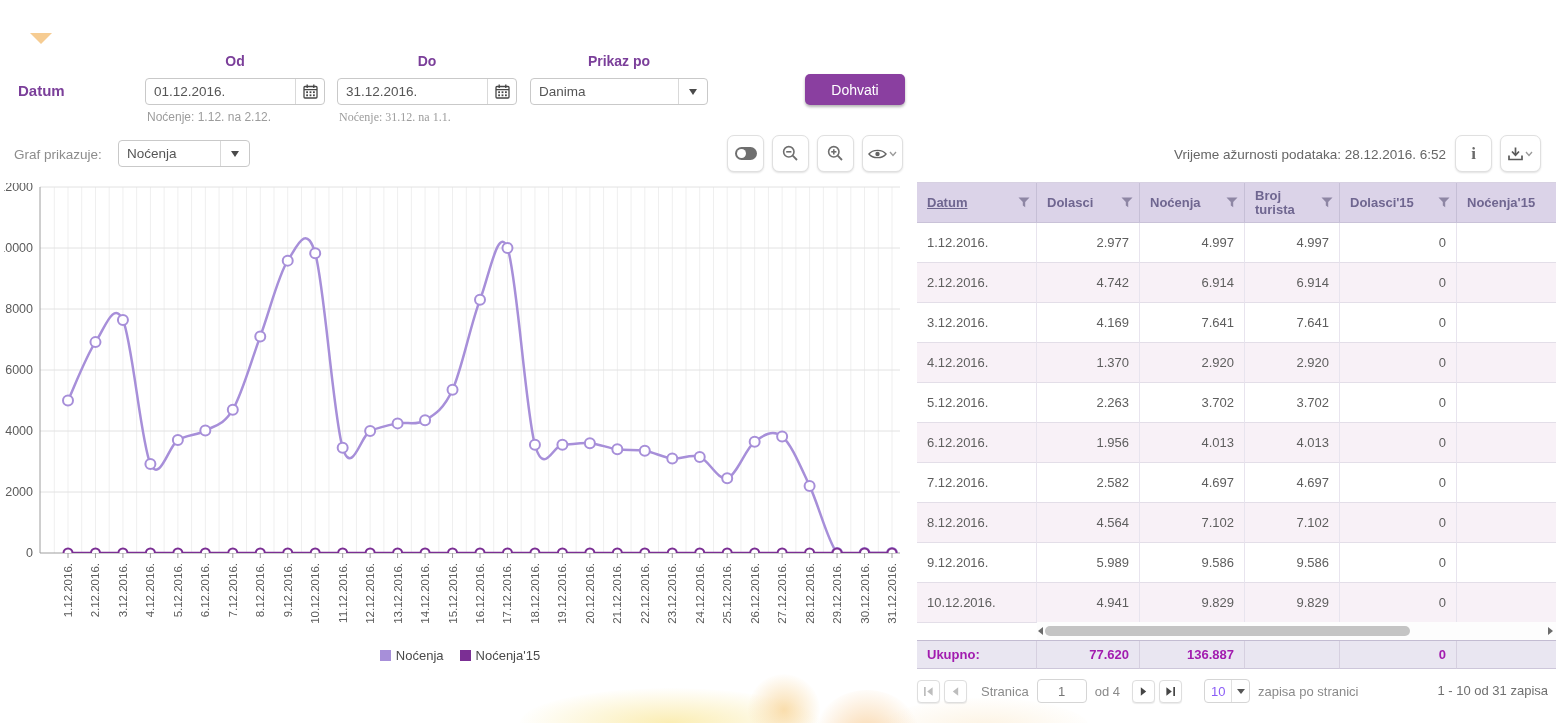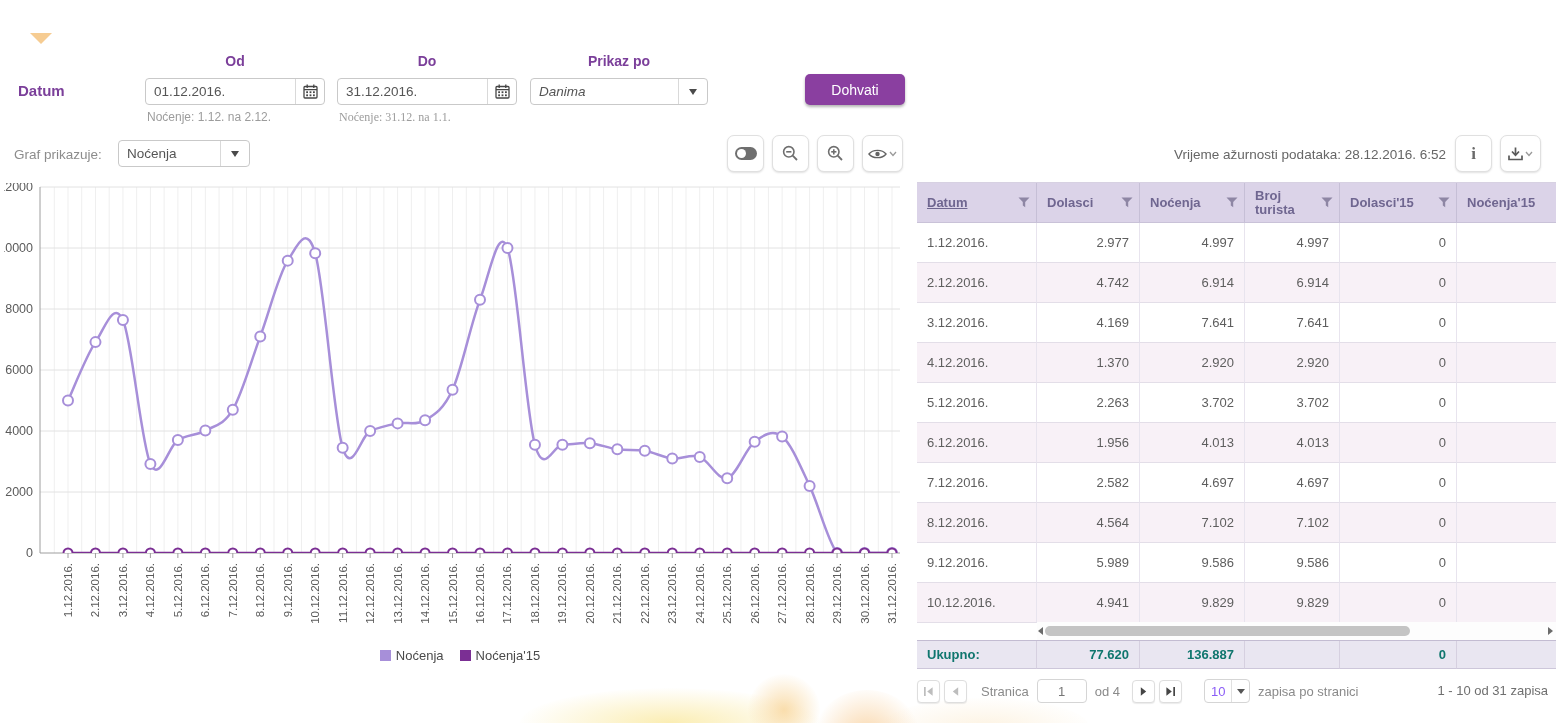--- a/index.html
+++ b/index.html
@@ -21,21 +21,21 @@
   .lbl-prikaz{left:530px;top:53px;width:178px;}
   
   .field{position:absolute;height:27px;background:#fff;border:1px solid #c9c9c9;border-radius:4px;
          box-sizing:border-box;display:flex;align-items:center;overflow:hidden;}
   .field input{border:0;outline:0;flex:1;min-width:0;padding:0 8px;font-size:13.5px;color:#555;
          font-family:"Liberation Sans",sans-serif;background:transparent;}
   .icon-box{width:28px;align-self:stretch;border-left:1px solid #d9d9d9;display:flex;
          align-items:center;justify-content:center;flex:none;cursor:pointer;}
   .inp-od{left:145px;top:78px;width:180px;}
   .inp-do{left:337px;top:78px;width:180px;}
-  .sel-danima{left:530px;top:78px;width:178px;font-style:italic;}
+  .sel-danima{left:530px;top:78px;width:178px;}
   .sel-graf{left:118px;top:140px;width:132px;}
   .sel-value{flex:1;padding:0 8px;font-size:13.5px;color:#555;white-space:nowrap;overflow:hidden;}
   .arr{width:0;height:0;border-left:4.5px solid transparent;border-right:4.5px solid transparent;
        border-top:6px solid #4a4a4a;}
   .hint{position:absolute;font-size:12px;color:#9c9c9c;}
   .hint-od{left:147px;top:110px;}
   .hint-do{left:339px;top:110px;font-family:Liberation Serif, serif;}
   
   .btn-dohvati{position:absolute;left:805px;top:74px;width:100px;height:31px;background:#8a3fa0;
        border:0;border-radius:5px;color:#fff;font-size:14px;font-family:"Liberation Sans",sans-serif;
@@ -74,21 +74,21 @@
   .tscroll .thumb{position:absolute;left:8px;top:4px;width:365px;height:10px;background:#c4c4c4;
       border-radius:5px;cursor:pointer;}
   .scr-arr{position:absolute;top:5px;width:0;height:0;border-top:4px solid transparent;
       border-bottom:4px solid transparent;cursor:pointer;}
   .scr-left{left:1px;border-right:5px solid #6b6b6b;}
   .scr-right{right:3px;border-left:5px solid #6b6b6b;}
   .totrow{position:absolute;left:917px;top:640px;width:639px;overflow:hidden;}
   .totrow .grid{border-top:1px solid #c3bcd2;}
   .tot-td{height:28px;display:flex;align-items:center;background:#e9e6f1;border-right:1px solid #d6d0e0;
       border-bottom:1px solid #cdc7da;box-sizing:border-box;font-size:13px;font-weight:bold;
-      color:#0f766e;padding:0 10px;}
+      color:#a21caf;padding:0 10px;}
   .tot-td.num{justify-content:flex-end;}
   
   .pager{position:absolute;left:917px;top:678px;width:639px;height:26px;display:flex;
       align-items:center;z-index:2;}
   .pbtn{width:23px;height:23px;background:#fff;border:1px solid #dedede;border-radius:4px;
       box-shadow:0 1px 1px rgba(0,0,0,.08);display:flex;align-items:center;justify-content:center;
       box-sizing:border-box;cursor:pointer;flex:none;}
   .pbtn+.pbtn{margin-left:4px;}
   .ptext{font-size:13px;color:#8a8a8a;white-space:nowrap;}
   .pg-input{width:50px;height:24px;border:1px solid #d5d5d5;border-radius:4px;text-align:center;

